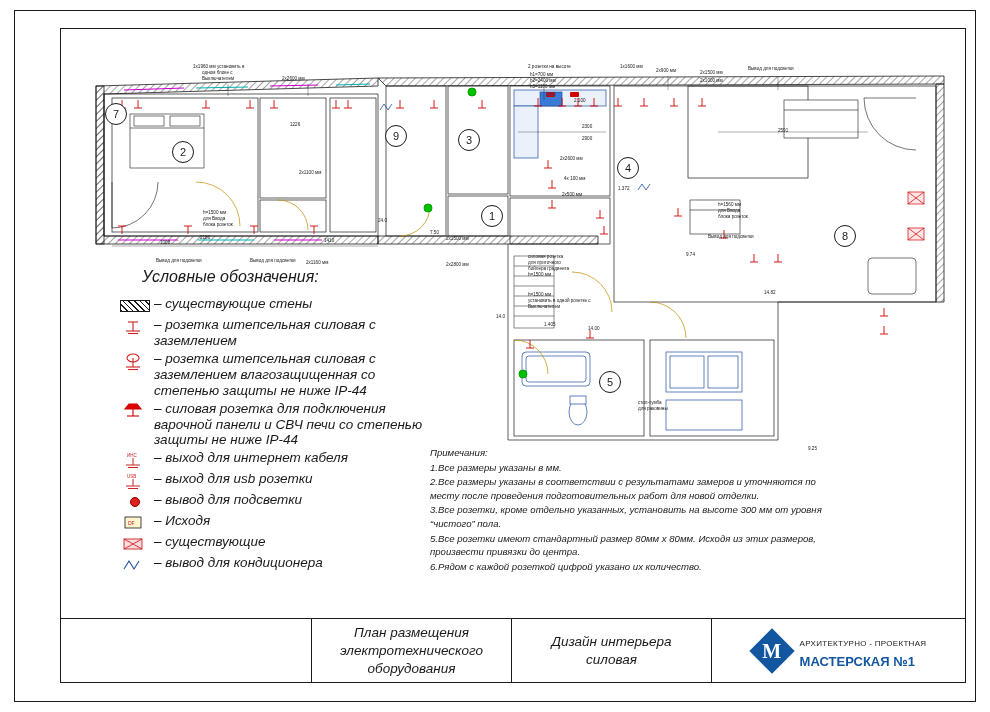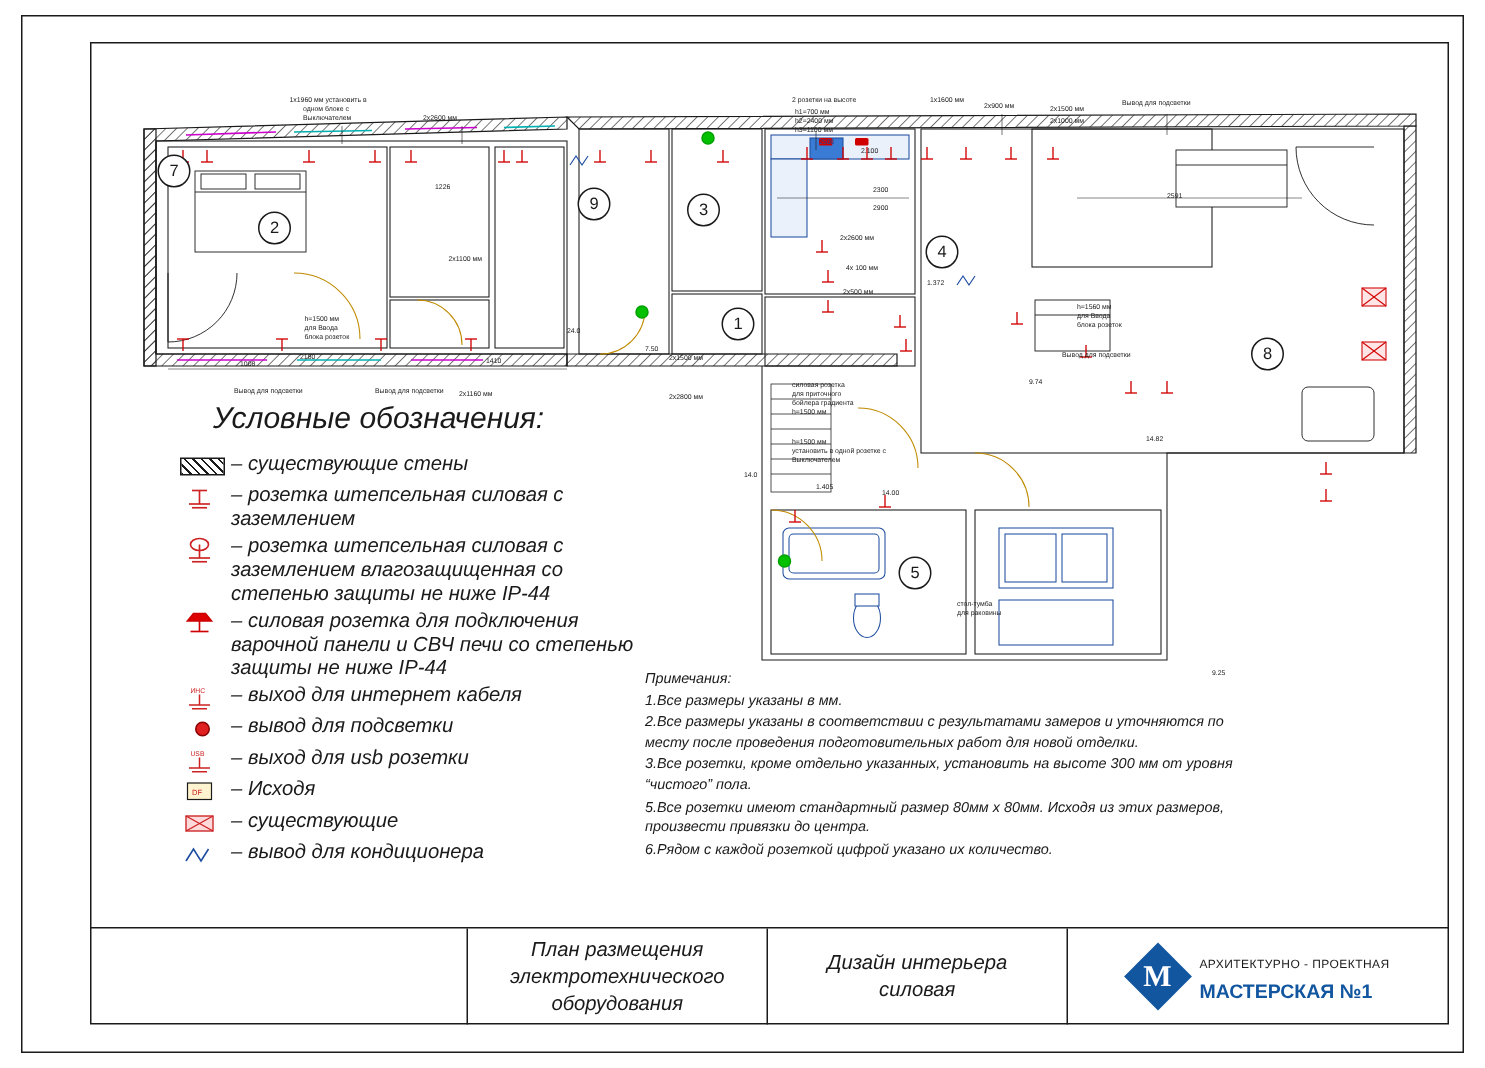--- a/index.html
+++ b/index.html
@@ -67,21 +67,21 @@
 
   
   .legend {
     position: absolute;
     left: 120px; top: 268px;
     width: 310px;
     color: #1a1a1a;
   }
   .legend-title {
     font-style: italic;
-    font-size: 20px;
+    font-size: 16px;
     margin-bottom: 10px;
     margin-left: 22px;
   }
   .legend-row {
     display: flex;
     align-items: flex-start;
     margin-bottom: 2px;
   }
   .legend-sym {
     width: 34px; flex: 0 0 34px;
@@ -534,37 +534,37 @@
               <line x1="6" y1="13" x2="20" y2="13"></line>
               <line x1="8" y1="15.5" x2="18" y2="15.5"></line>
             </g>
           </svg>
       </span>
       <span class="legend-txt">– выход для интернет кабеля</span>
     </div>
 
     <div class="legend-row">
       <span class="legend-sym">
-          <span class="sym-dot"></span>
-        </span>
-      <span class="legend-txt">– вывод для подсветки</span>
-    </div>
-
-    <div class="legend-row">
-      <span class="legend-sym">
         <svg width="26" height="17" viewBox="0 0 26 17">
             <text x="7" y="5" font-size="4.5" fill="#cc2222" font-family="Liberation Sans, sans-serif">USB</text>
             <g stroke="#cc2222" stroke-width="1" fill="none">
               <line x1="13" y1="6" x2="13" y2="13"></line>
               <line x1="6" y1="13" x2="20" y2="13"></line>
               <line x1="8" y1="15.5" x2="18" y2="15.5"></line>
             </g>
           </svg>
       </span>
       <span class="legend-txt">– выход для usb розетки</span>
+    </div>
+
+    <div class="legend-row">
+      <span class="legend-sym">
+          <span class="sym-dot"></span>
+        </span>
+      <span class="legend-txt">– вывод для подсветки</span>
     </div>
 
     <div class="legend-row">
       <span class="legend-sym">
         <svg width="26" height="16" viewBox="0 0 26 16">
             <rect x="5" y="2" width="16" height="11" fill="#fff4cf" stroke="#1a1a1a" stroke-width="0.8"></rect>
             <text x="8" y="10" font-size="5" fill="#cc2222" font-family="Liberation Sans, sans-serif">DF</text>
           </svg>
       </span>
       <span class="legend-txt">– Исходя</span>

